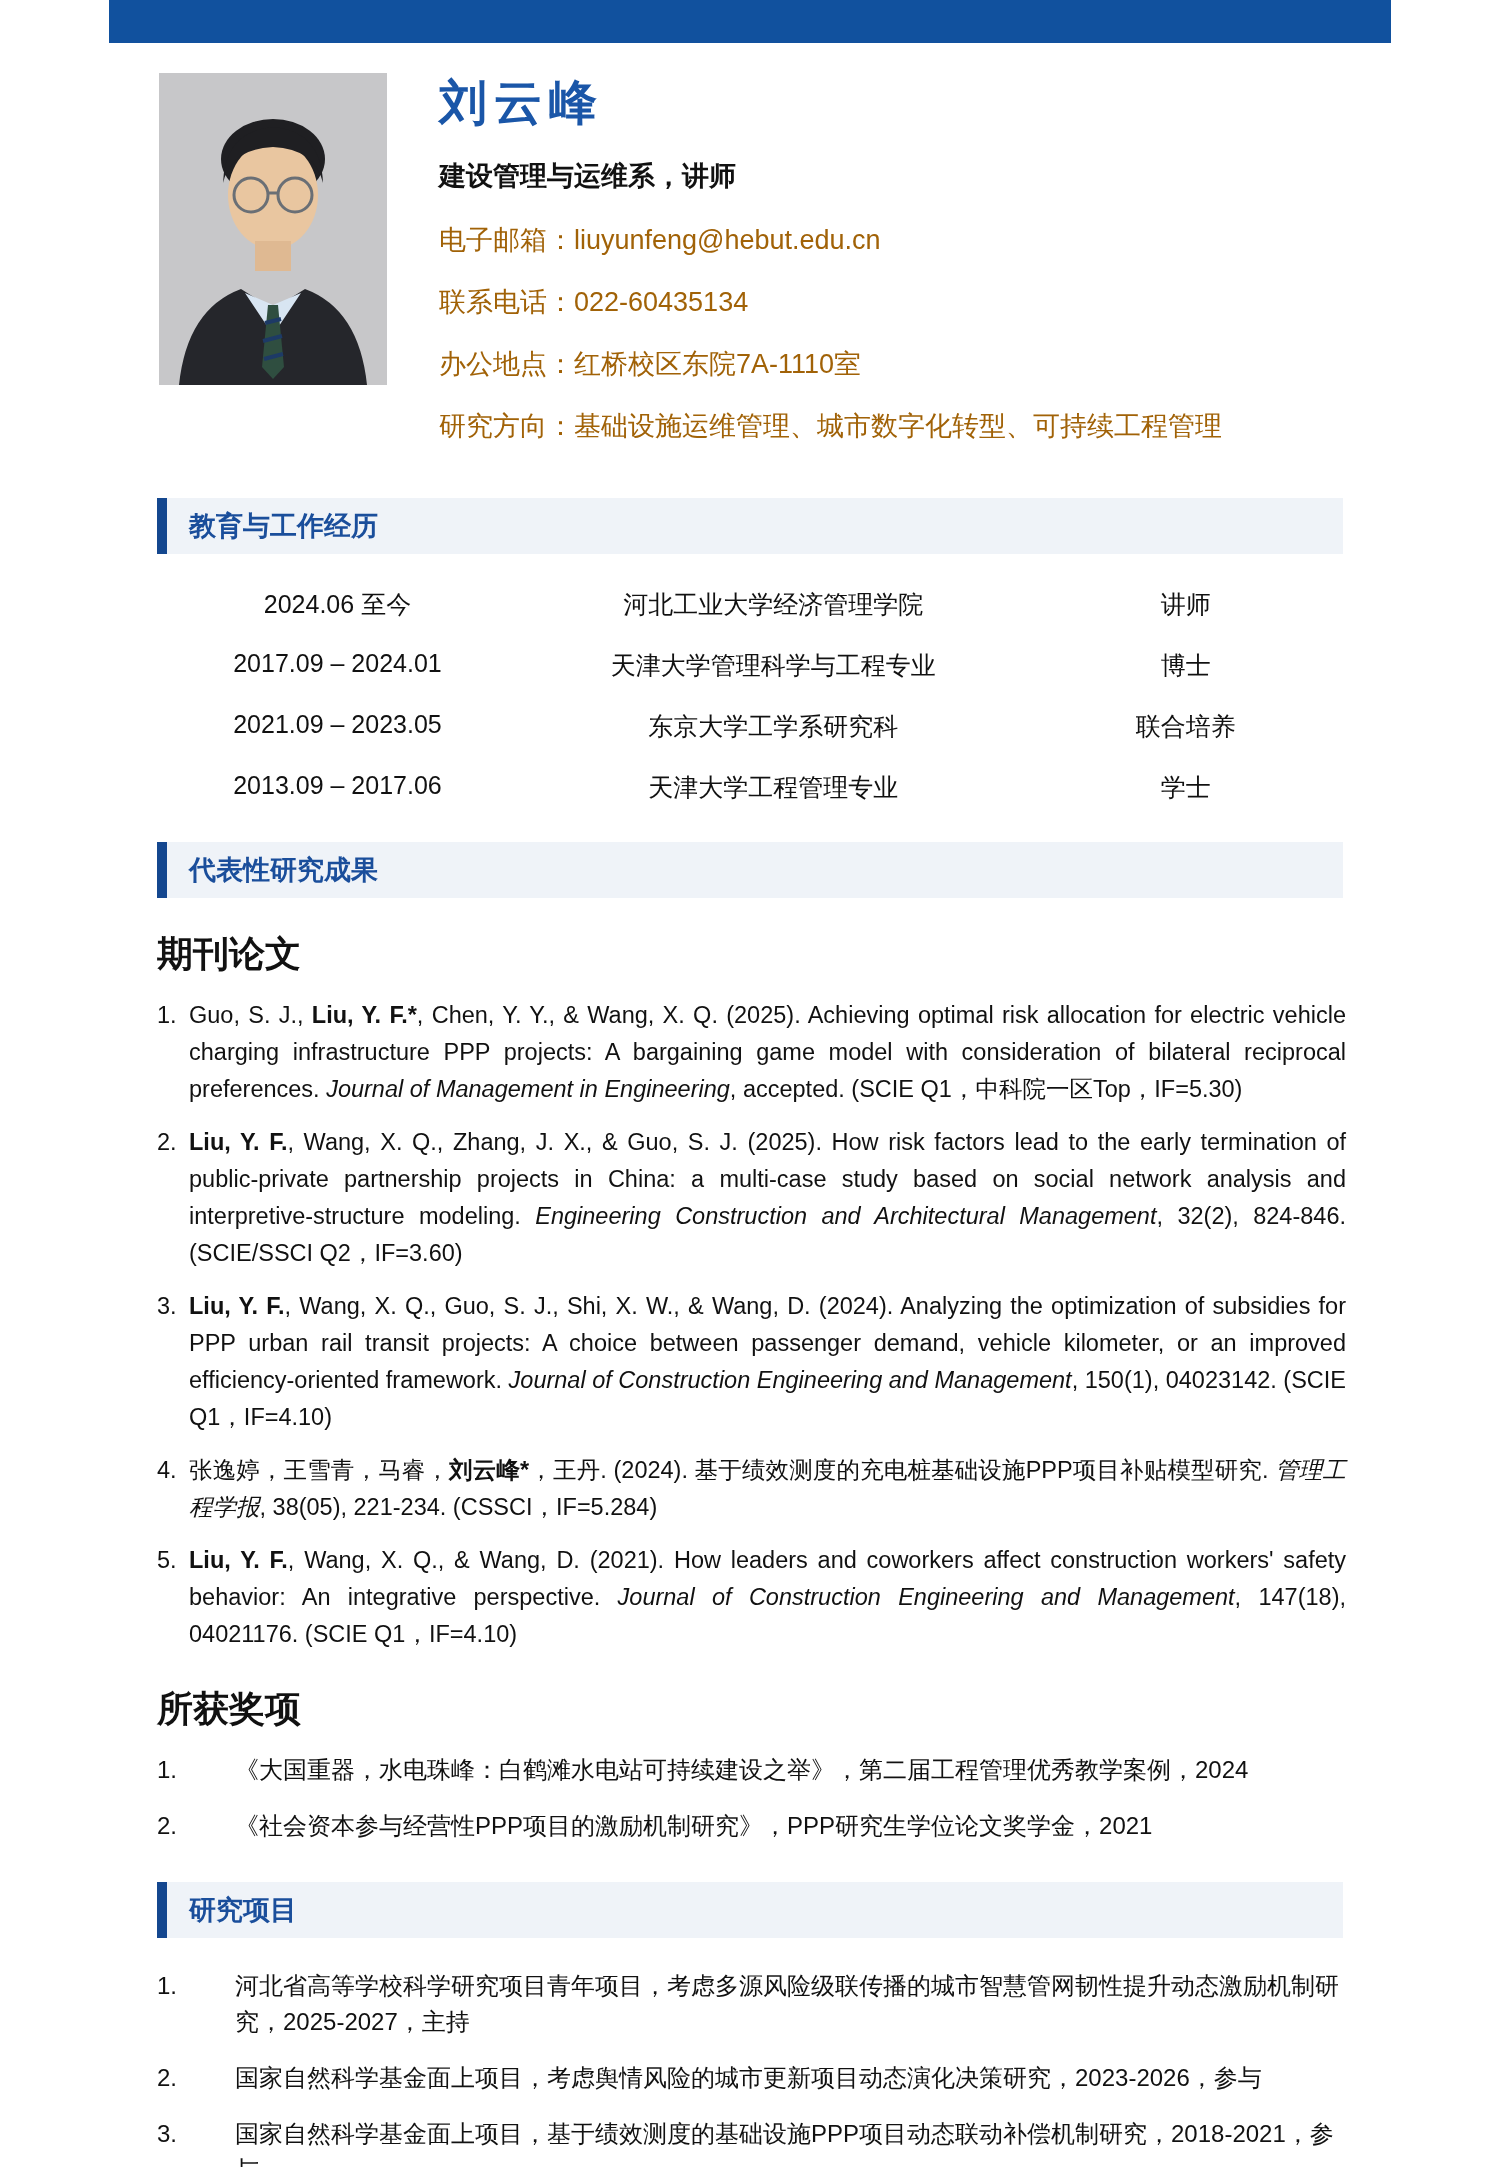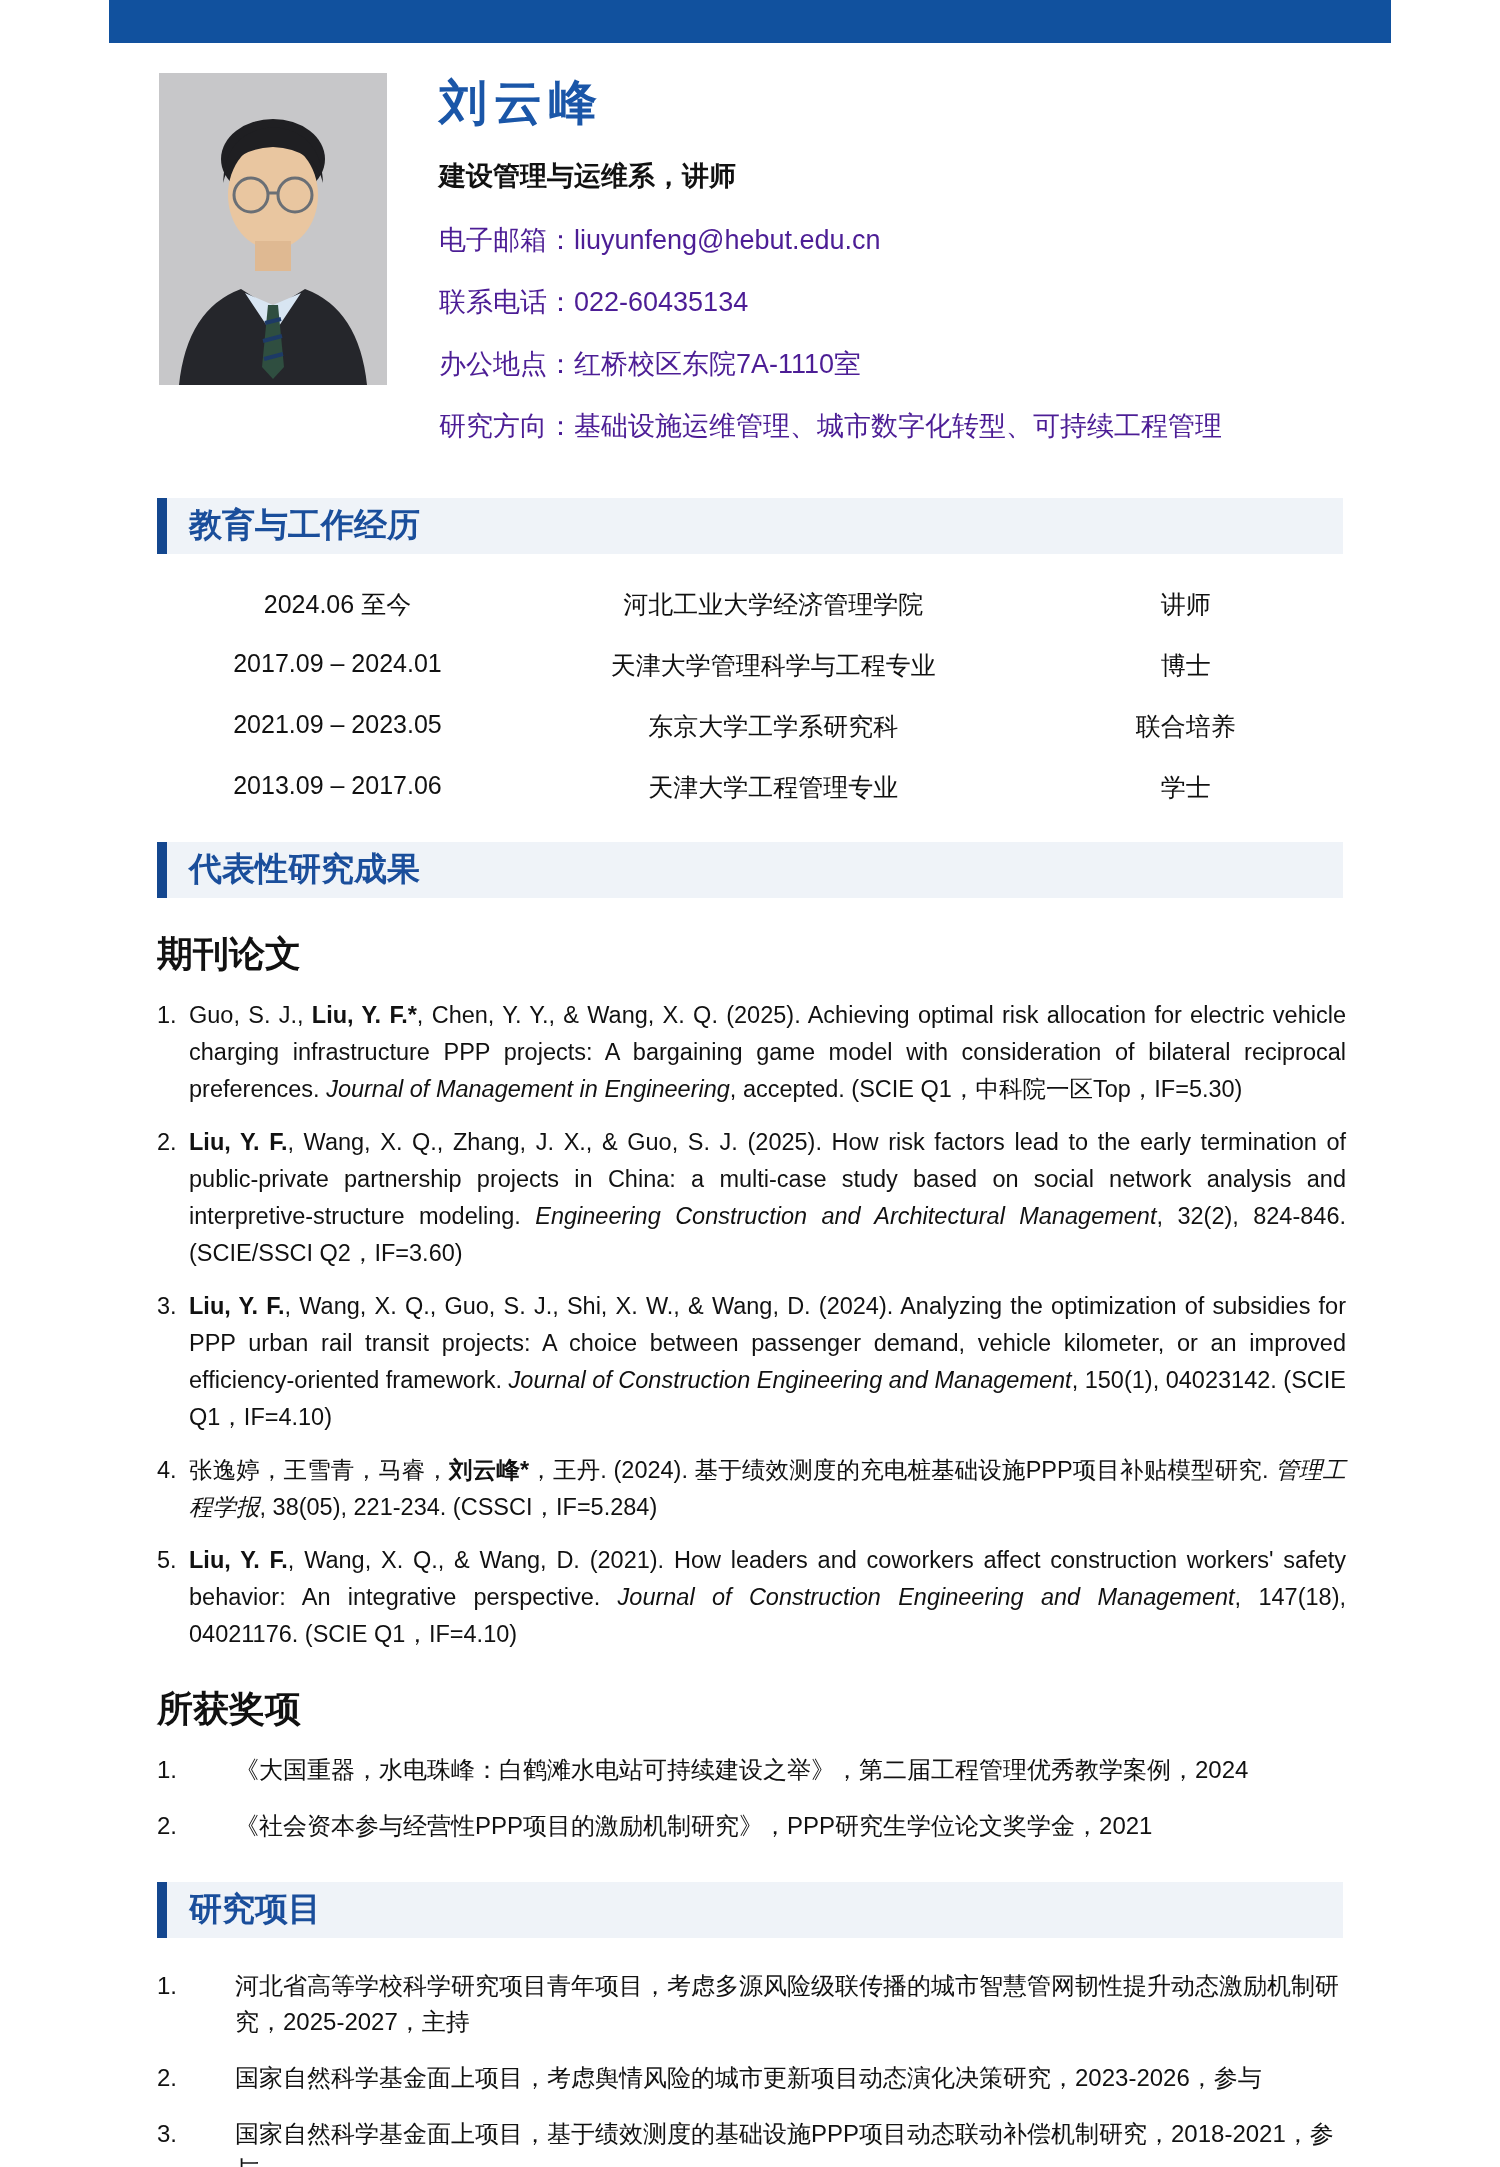--- a/index.html
+++ b/index.html
@@ -9,28 +9,28 @@
 
   .topbar { height: 43px; width: 100%; background: #11519E; }
 
   
   .header { display: flex; padding: 30px 48px 0 50px; }
   .photo-wrap { width: 228px; height: 312px; flex: none; }
   .photo-wrap svg { display: block; width: 100%; height: 100%; }
   .header-info { margin-left: 52px; padding-top: 0; }
   .name { color: #1A56A8; font-size: 48px; font-weight: bold; letter-spacing: 7px; margin: 4px 0 28px 0; line-height: 1.1; }
   .job-title { font-size: 27px; font-weight: bold; color: #111; margin-bottom: 28px; }
-  .contact-row { font-size: 27px; color: #4c1d95; margin-bottom: 26px; white-space: nowrap; }
+  .contact-row { font-size: 27px; color: #a16207; margin-bottom: 26px; white-space: nowrap; }
   .contact-row:last-child { margin-bottom: 16px; }
 
   
   .section-header { margin: 38px 48px 0 48px; display: flex; height: 56px; }
   .accent-bar { width: 10px; background: #14478F; flex: none; }
   .sh-bg { flex: 1; background: #EFF3F8; display: flex; align-items: center; padding-left: 22px; }
-  .sh-title { color: #1A4E9B; font-size: 33px; font-weight: bold; }
+  .sh-title { color: #1A4E9B; font-size: 27px; font-weight: bold; }
 
   
   .edu-table { margin: 34px 60px 6px 60px; }
   .edu-row { display: grid; grid-template-columns: 29% 46% 25%; margin-bottom: 28px; font-size: 25px; }
   .edu-cell { text-align: center; }
 
   
   .subheading { font-size: 36px; font-weight: bold; margin: 32px 48px 18px 48px; color: #111; }
   .ref-list { margin: 0 45px 0 48px; }
   .ref { display: flex; font-size: 23.5px; line-height: 37px; margin-bottom: 16px; }

